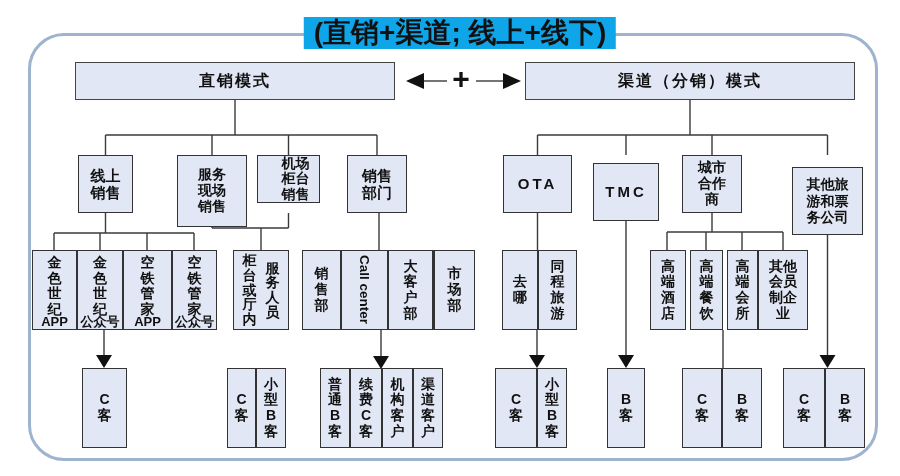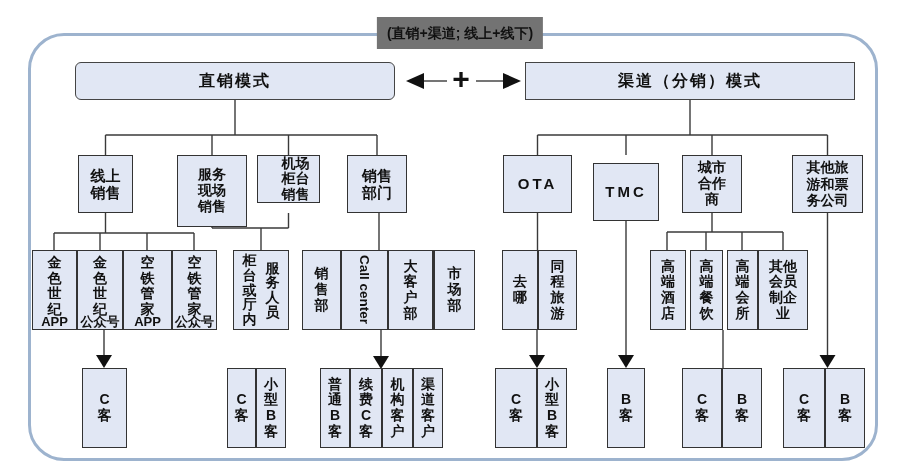--- a/index.html
+++ b/index.html
@@ -24,22 +24,22 @@
   .box .lbl{display:block;}
   .box .sub{
     position:absolute;bottom:-1px;left:50%;transform:translateX(-50%);
     white-space:nowrap;font-size:13px;font-weight:bold;z-index:3;
   }
   .box.padtop{align-items:flex-start;padding-top:4px;}
   .twocol{display:flex;flex-direction:row;gap:9px;align-items:center;justify-content:center;}
   .vert-latin{writing-mode:vertical-rl;white-space:nowrap;font-size:13.5px;font-weight:bold;}
   .title{
     position:absolute;left:460px;top:17px;transform:translateX(-50%);
-    height:32px;line-height:32px;background:#737373;padding:0 10px;
-    font-size:14px;font-weight:bold;z-index:3;white-space:nowrap;
+    height:32px;line-height:32px;background:#0ea5e9;padding:0 10px;
+    font-size:28px;font-weight:bold;z-index:3;white-space:nowrap;
   }
   .plus{
     position:absolute;left:446px;top:61px;width:30px;height:38px;z-index:2;
     font-size:30px;font-weight:bold;text-align:center;line-height:36px;
   }
 </style>
 </head>
 <body>
 
 <div id="canvas">
@@ -104,21 +104,21 @@
       <polygon points="104,368 96,355 112,355"></polygon>
       <polygon points="381,369 373,356 389,356"></polygon>
       <polygon points="537,368 529,355 545,355"></polygon>
       <polygon points="626,368 618,355 634,355"></polygon>
       <polygon points="827.5,368 819.5,355 835.5,355"></polygon>
     </g>
   </svg>
 
   <div class="title">(直销+渠道; 线上+线下)</div>
 
-  <div class="box l1" style="left:75px;top:62px;width:320px;height:38px;border-radius:6px;">
+  <div class="box l1" style="left:75px;top:62px;width:320px;height:38px;">
     <span class="lbl">直销模式</span>
   </div>
   <div class="plus">+</div>
   <div class="box l1" style="left:525px;top:62px;width:330px;height:38px;">
     <span class="lbl">渠道（分销）模式</span>
   </div>
 
   <div class="box" style="left:78px;top:155px;width:55px;height:58px;">
     <span class="lbl">线上
 销售</span>
@@ -142,21 +142,21 @@
     <span class="lbl">OTA</span>
   </div>
   <div class="box" style="left:593px;top:155px;width:66px;height:58px;letter-spacing:3px;margin-top:8px;">
     <span class="lbl">TMC</span>
   </div>
   <div class="box small" style="left:682px;top:155px;width:60px;height:58px;">
     <span class="lbl">城市
 合作
 商</span>
   </div>
-  <div class="box small" style="left:792px;top:155px;width:71px;height:58px;line-height:1.2;">
+  <div class="box small" style="left:792px;top:167px;width:71px;height:68px;line-height:1.2;">
     <span class="lbl">其他旅
 游和票
 务公司</span>
   </div>
 
   <div class="box small padtop" style="left:32px;top:250px;width:45px;height:80px;">
     <span class="lbl">金
 色
 世
 纪</span>

